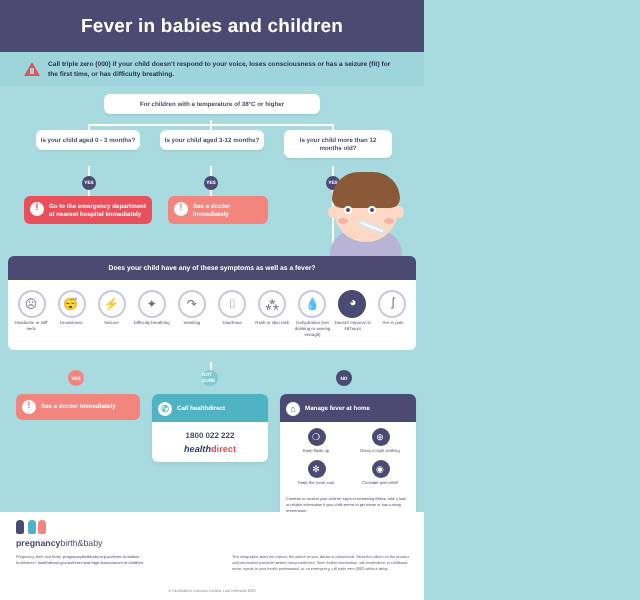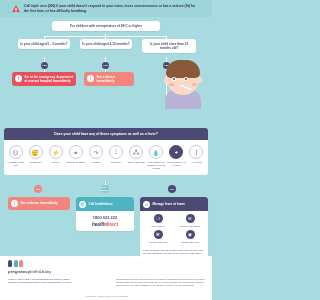--- a/index.html
+++ b/index.html
@@ -128,20 +128,23 @@
   .fine-r { position:absolute; left:116px; top:22px; width:92px; font-size:1.9px;
             line-height:1.5; color:#5a5a7a; }
   .copy { position:absolute; left:0; bottom:3px; width:212px; text-align:center;
           font-size:1.9px; color:#8a8aa0; }
 </style>
 </head>
 <body>
 
 <div class="poster">
 
+  <div class="header">
+    <h1>Fever in babies and children</h1>
+  </div>
 
   <div class="alert">
     <div class="tri"></div>
     <p>Call triple zero (000) if your child doesn't respond to your voice, loses consciousness or has a seizure (fit) for the first time, or has difficulty breathing.</p>
   </div>
 
   <div class="flow">
     <div class="pill pill-top">For children with a temperature of 38°C or higher</div>
     <div class="line" style="left:105px;top:17px;width:.8px;height:4px;"></div>
     <div class="line" style="left:44px;top:19px;width:122px;height:.8px;"></div>

